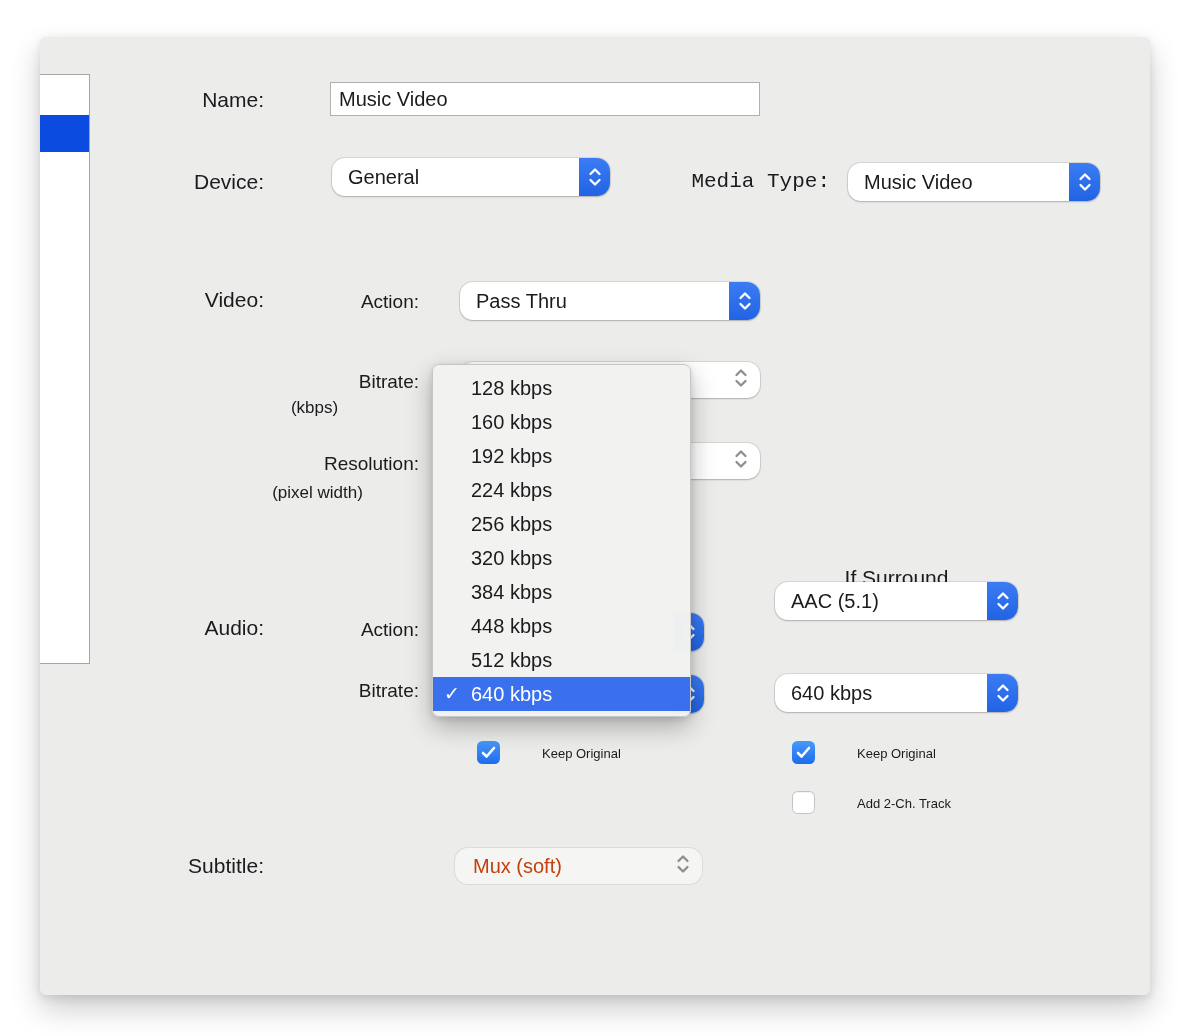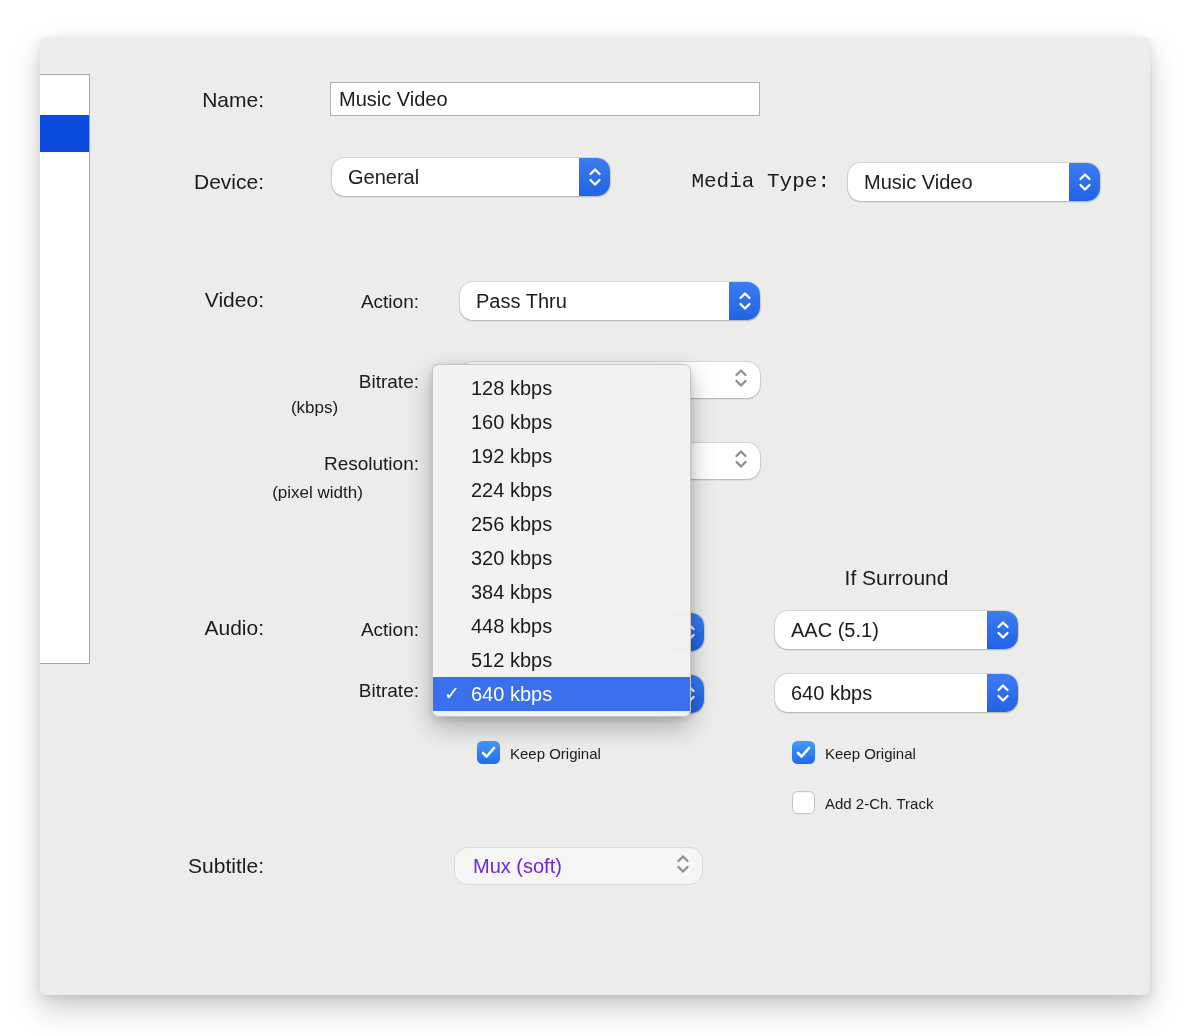--- a/index.html
+++ b/index.html
@@ -66,21 +66,21 @@
     flex: 1; font-size: 20px; line-height: 38px; padding-left: 16px;
     white-space: nowrap; overflow: hidden;
   }
   .popup-cap {
     width: 31px; flex: 0 0 31px;
     background: linear-gradient(180deg, #3b7cf4, #2163e3);
     border-radius: 0 7px 7px 0;
     display: flex; align-items: center; justify-content: center;
   }
   .popup.disabled { background: #f5f5f4; box-shadow: 0 0 0 1px rgba(0,0,0,0.07); }
-  .popup.disabled .popup-label { color: #6d28d9; padding-left: 18px; }
+  .popup.disabled .popup-label { color: #c2410c; padding-left: 18px; }
   .gray-chevrons {
     position: absolute; right: 12px; top: 50%; transform: translateY(-50%);
   }
   .behind { z-index: 1; }
   
   .menu {
     position: absolute; left: 392px; top: 327px; width: 259px; height: 353px;
     background: rgba(242,242,241,0.98);
     border: 1px solid #c6c6c6; border-radius: 7px;
     box-shadow: 0 10px 26px rgba(0,0,0,0.28), 0 2px 6px rgba(0,0,0,0.12);
@@ -100,21 +100,21 @@
     position: absolute; width: 23px; height: 23px; border-radius: 5.5px;
   }
   .checkbox.checked {
     background: linear-gradient(180deg, #459af8, #1f6bee);
     display: flex; align-items: center; justify-content: center;
   }
   .checkbox.unchecked {
     background: #ffffff; border: 1px solid #c2c2c2;
     box-shadow: inset 0 1px 1px rgba(0,0,0,0.05);
   }
-  .check-label { position: absolute; font-size: 15px; line-height: 24px; white-space: nowrap; }
+  .check-label { position: absolute; font-size: 13px; line-height: 24px; white-space: nowrap; margin-left: 32px; }
 </style>
 </head>
 <body>
 
 <div class="dialog">
 
   <div class="sidebar">
     <div class="sidebar-row-selected"></div>
   </div>
 
@@ -182,21 +182,21 @@
 
   <div class="popup behind" style="left:420px; top:576px; width:244px">
     <div class="popup-label"></div>
     <div class="popup-cap">
       <svg width="14" height="24" viewBox="0 0 14 24">
           <path d="M2.5 9 L7 4.5 L11.5 9" stroke="#fff" stroke-width="2.3" fill="none" stroke-linecap="round" stroke-linejoin="round"></path>
           <path d="M2.5 15 L7 19.5 L11.5 15" stroke="#fff" stroke-width="2.3" fill="none" stroke-linecap="round" stroke-linejoin="round"></path>
         </svg>
     </div>
   </div>
-  <div class="popup" style="left:735px; top:574px; width:243px">
+  <div class="popup" style="left:735px; top:545px; width:243px">
     <div class="popup-label">AAC (5.1)</div>
     <div class="popup-cap">
       <svg width="14" height="24" viewBox="0 0 14 24">
           <path d="M2.5 9 L7 4.5 L11.5 9" stroke="#fff" stroke-width="2.3" fill="none" stroke-linecap="round" stroke-linejoin="round"></path>
           <path d="M2.5 15 L7 19.5 L11.5 15" stroke="#fff" stroke-width="2.3" fill="none" stroke-linecap="round" stroke-linejoin="round"></path>
         </svg>
     </div>
   </div>
 
   <div class="sub-label" style="top:642px">Bitrate:</div>

